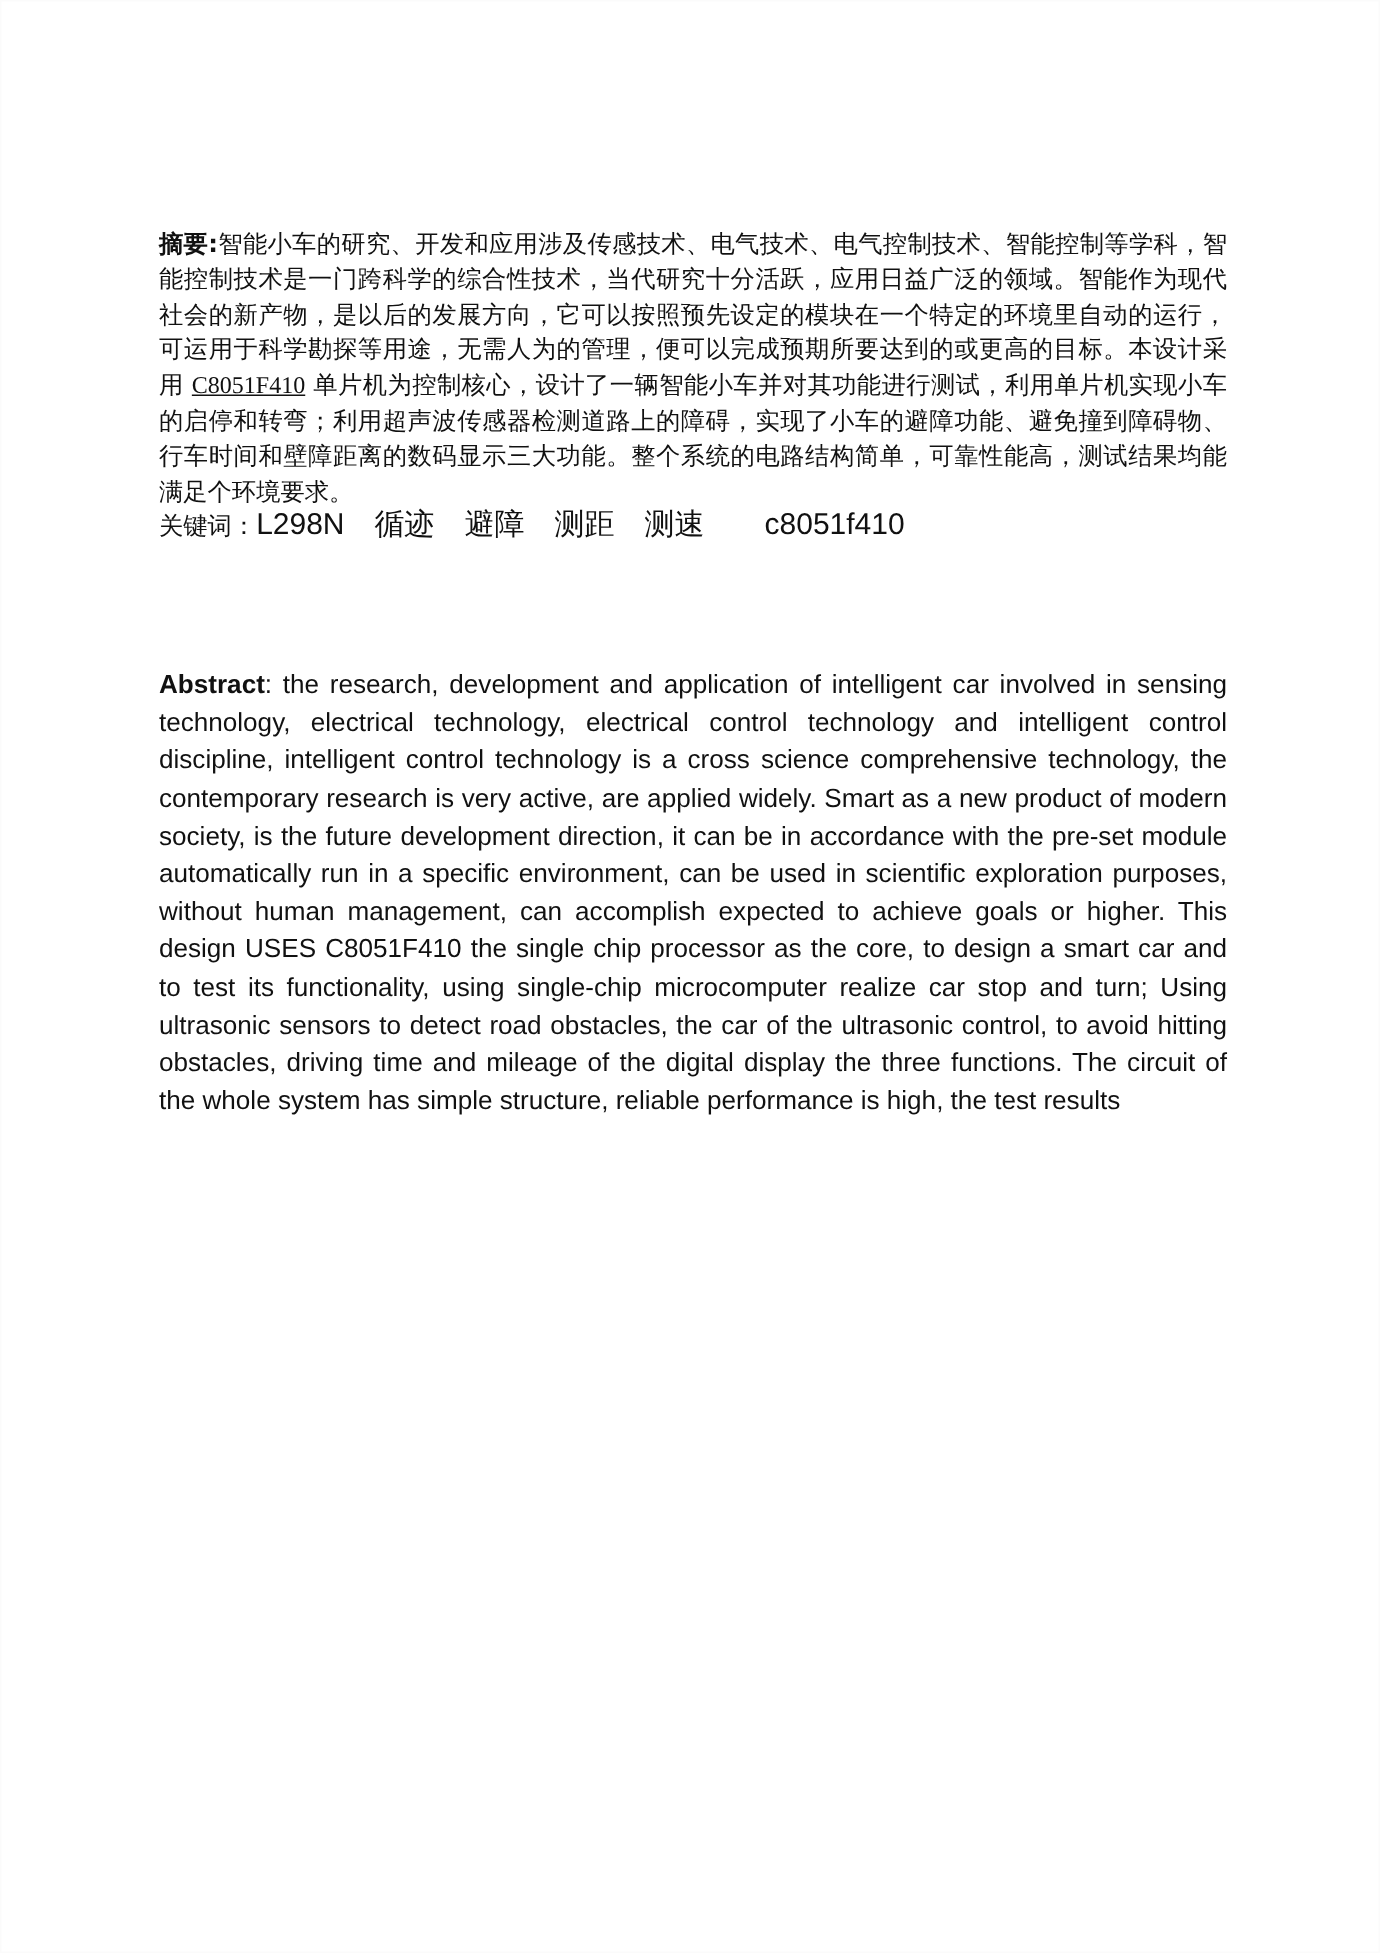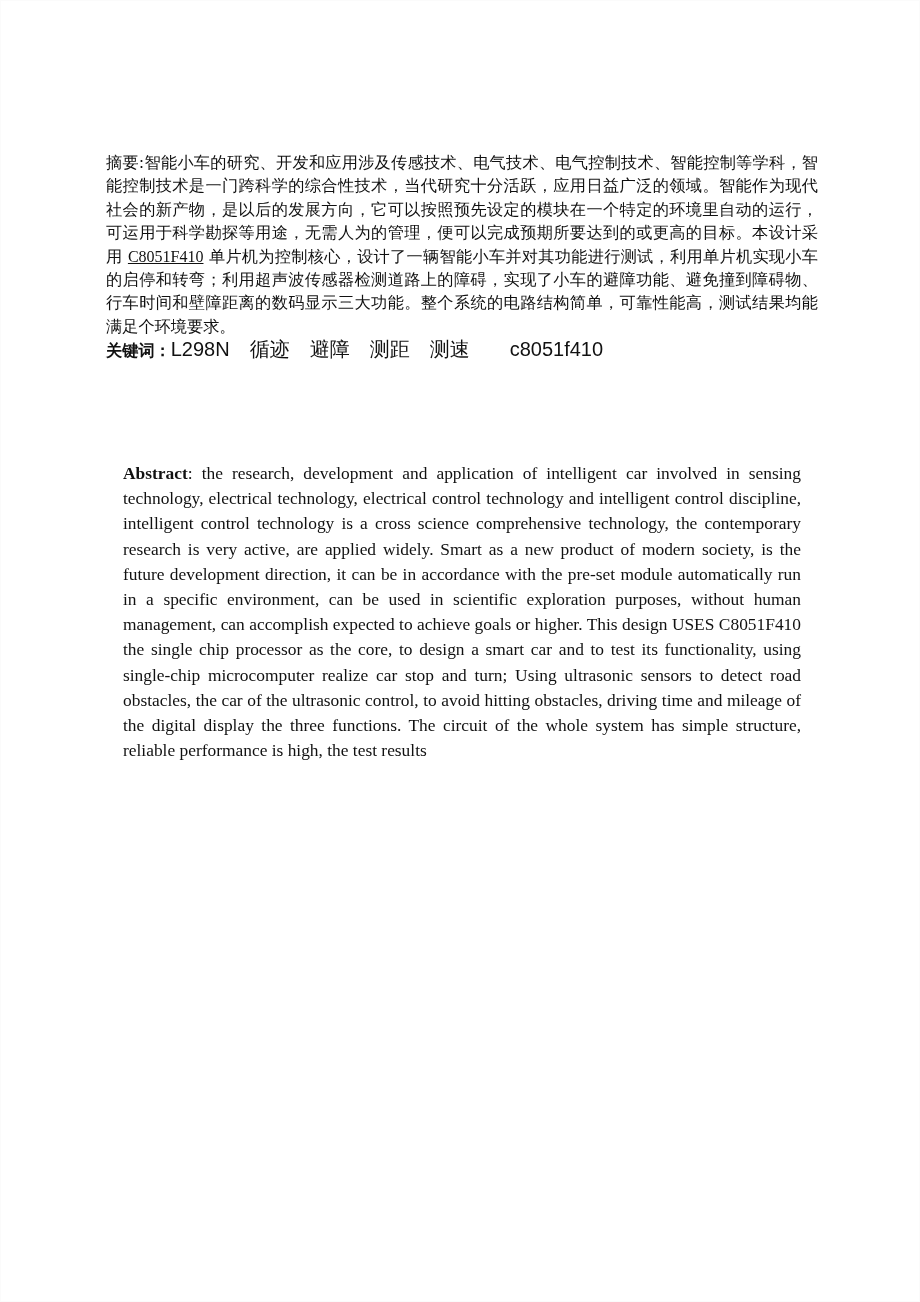--- a/index.html
+++ b/index.html
@@ -49,58 +49,58 @@
   .cn-para {
     font-family: "DejaVu Sans", "Liberation Sans", sans-serif;
     font-size: 16.2px;
     line-height: 23.4px;
     text-align: justify;
     text-justify: inter-ideograph;
     margin: 0;
     color: #111111;
   }
   .cn-para .lbl {
-    font-weight: normal;
+    font-weight: bold;
     margin-top: 20px;
   }
   .cn-para .mono-id {
     font-family: "Liberation Serif", "DejaVu Serif", serif;
     font-size: 16px;
     text-decoration: underline;
   }
   .cn-keywords {
     font-family: "DejaVu Sans", "Liberation Sans", sans-serif;
     font-size: 16.2px;
     line-height: 23.4px;
     margin: 0;
     color: #111111;
     white-space: pre;
   }
   .cn-keywords .lbl {
-    font-weight: bold;
+    font-weight: normal;
   }
   .cn-keywords .kw-latin {
     font-family: Liberation Sans, sans-serif;
     font-size: 20px;
   }
 
   
   .en-block {
     position: absolute;
     left: 105px;
     top: 443px;
     width: 712px;
     z-index: 2;
   }
   .en-para {
-    font-family: Liberation Serif, serif;
+    font-family: Liberation Sans, sans-serif;
     font-size: 17.4px;
     line-height: 25.2px;
     text-align: justify;
-    margin: 17px;
+    margin: 0;
     color: #111111;
   }
   .en-para .lbl {
     font-weight: bold;
   }
   .en-keywords {
     font-family: "Liberation Serif", "DejaVu Serif", serif;
     font-size: 17.4px;
     line-height: 25.2px;
     margin: 0;

